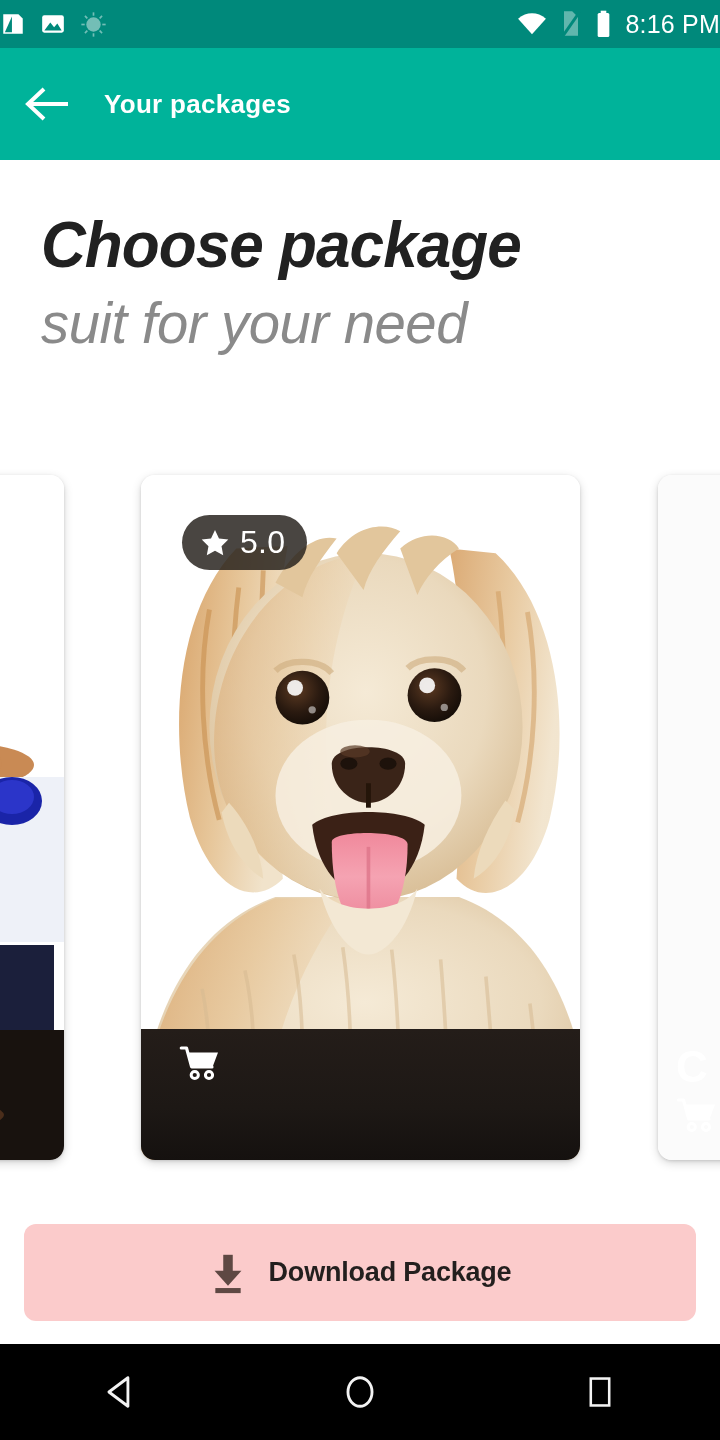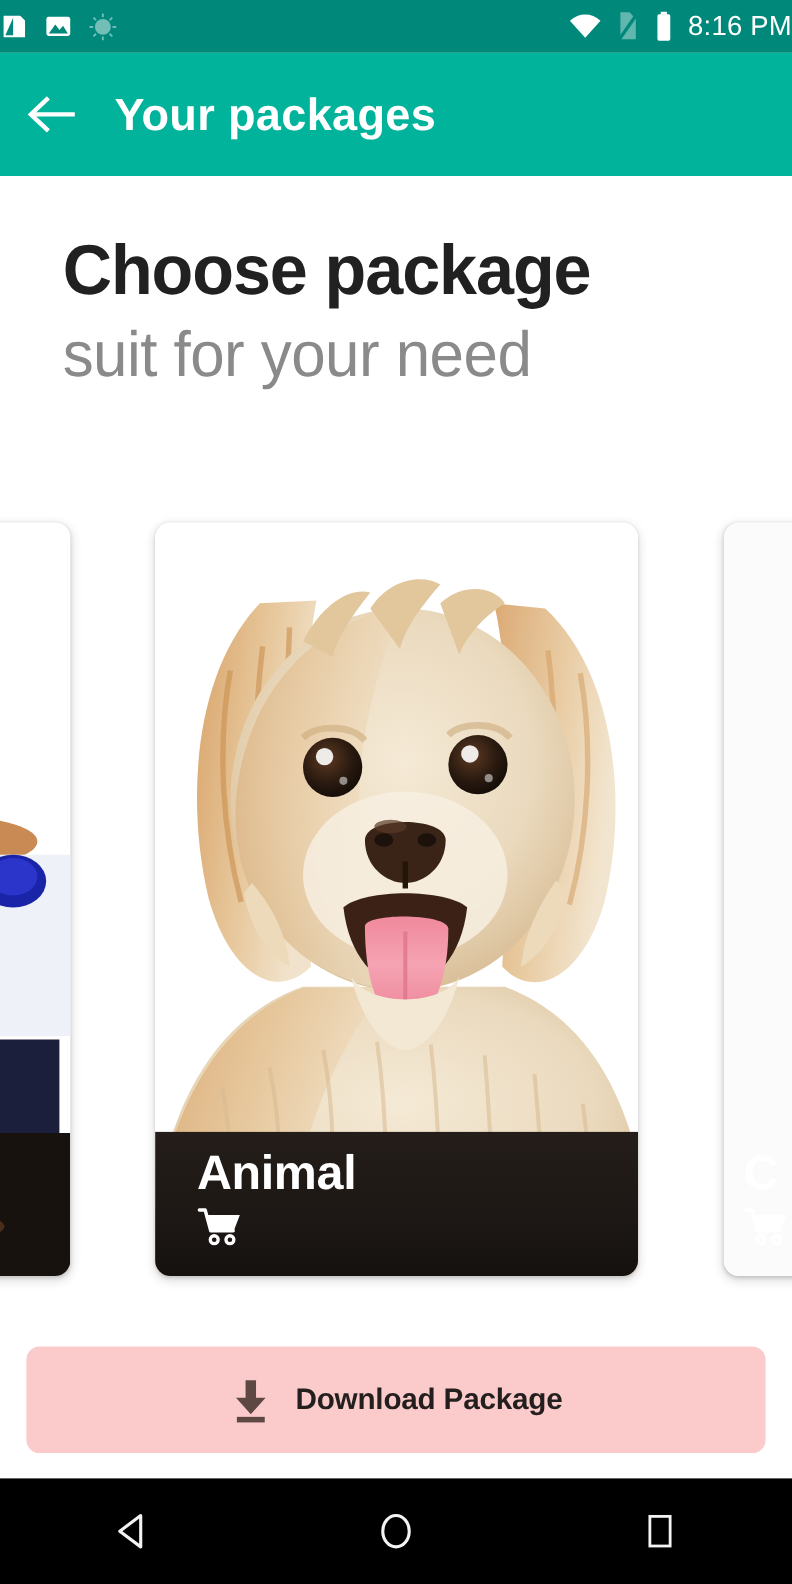--- a/index.html
+++ b/index.html
@@ -23,26 +23,26 @@
   
   #appbar{
     position:absolute; top:48px; left:0; width:720px; height:112px;
     background:#00B39A; display:flex; align-items:center;
   }
   #backbtn{
     width:96px; height:112px; display:flex; align-items:center; justify-content:center;
     cursor:pointer;
   }
   #appbar-title{
-    font-size:41px; font-weight:bold; color:#fff; letter-spacing:.3px;
+    font-size:26px; font-weight:bold; color:#fff; letter-spacing:.3px;
     margin-left:8px;
   }
 
   
-  #headings{ position:absolute; top:160px; left:16px; width:648px; }
+  #headings{ position:absolute; top:160px; left:0; width:648px;font-style:italic; }
   #h-main{
     margin:52px 0 0 41px; font-size:64px; line-height:66px;
     font-weight:bold; color:#212121; letter-spacing:-1px;
     transform:scaleX(.97); transform-origin:left center;
   }
   #h-sub{
     margin:14px 0 0 41px; font-size:58px; line-height:62px;
     font-weight:normal; color:#8a8a8a; letter-spacing:-.5px;
     transform:scaleX(.97); transform-origin:left center;
   }
@@ -298,23 +298,30 @@
 
           <g fill="#ecdabb">
             <path d="M112 268 C128 286 138 308 140 330 C122 320 110 298 106 276 Z"></path>
             <path d="M338 266 C324 286 314 308 312 330 C330 320 342 298 346 274 Z"></path>
           </g>
 
           <path d="M186 338 C200 360 252 360 266 338 C258 372 240 392 226 392 C212 392 194 372 186 338 Z" fill="#f3e8d4"></path>
         </svg>
       </div>
 
+      <div class="rating">
+        <span>
+          <svg width="30" height="29" viewBox="0 0 24 24">
+            <path d="M12 1.6 L15.3 8.6 L23 9.6 L17.4 15 L18.8 22.6 L12 18.9 L5.2 22.6 L6.6 15 L1 9.6 L8.7 8.6 Z" fill="#ffffff"></path>
+          </svg>
+        </span>
+        <span class="rating-val">5.0</span>
+      </div>
 
       <div class="card-footer">
-        <div class="cf-title">Animal</div>
         <div class="cf-sub">
           <span>
             <svg width="42" height="36" viewBox="0 0 26 24">
               <path d="M0.5 2 H4 L7.4 14.6 H21" fill="none" stroke="#ffffff" stroke-width="2.1" stroke-linecap="round" stroke-linejoin="round"></path>
               <path d="M5.6 5 H25 L21.4 14.6 H7.4 Z" fill="#ffffff"></path>
               <circle cx="9.5" cy="20" r="2.4" fill="none" stroke="#ffffff" stroke-width="2"></circle>
               <circle cx="19" cy="20" r="2.4" fill="none" stroke="#ffffff" stroke-width="2"></circle>
             </svg>
           </span>
         </div>

